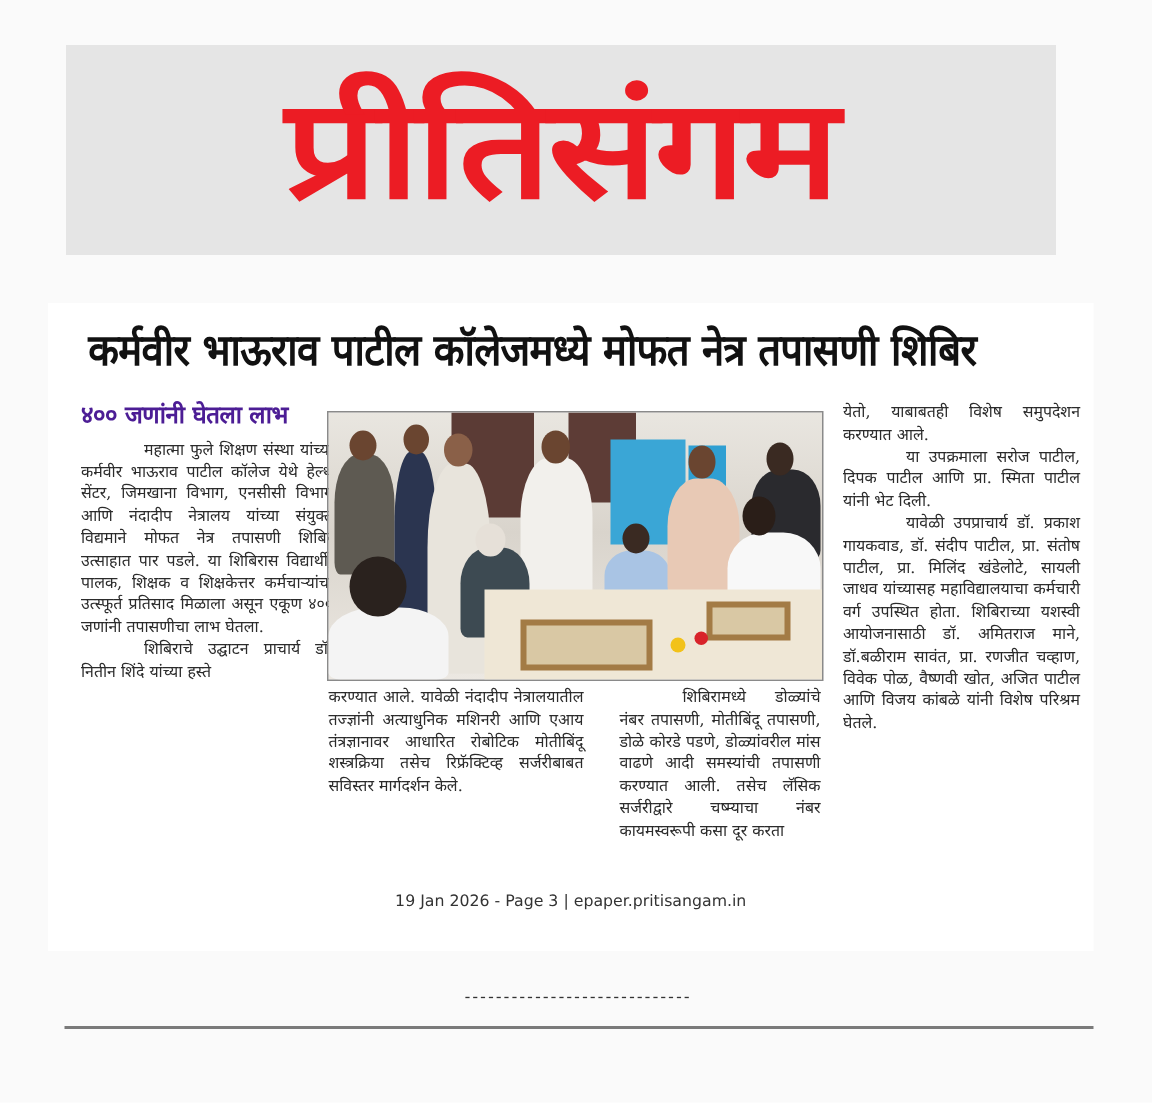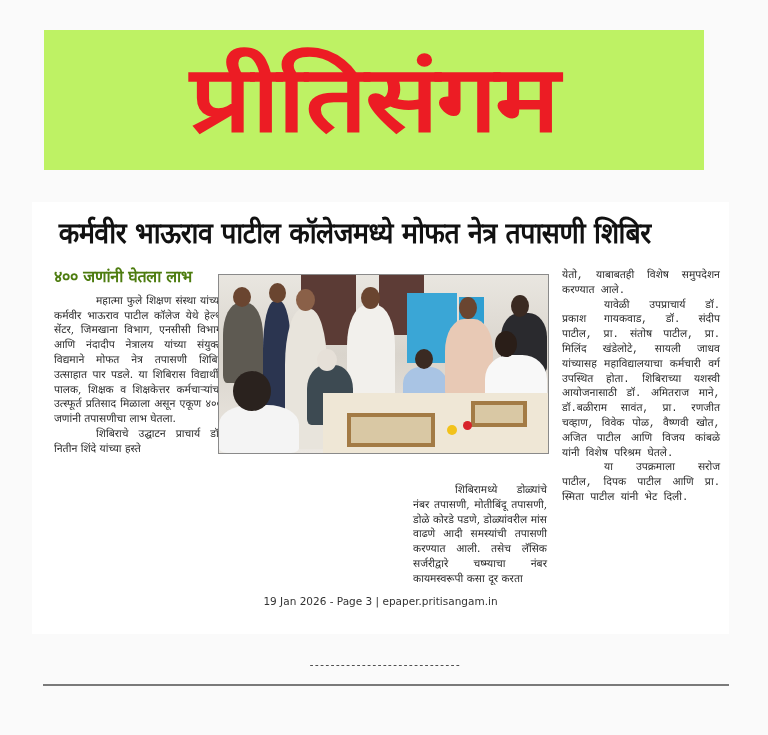--- a/index.html
+++ b/index.html
@@ -1,21 +1,21 @@
 <!DOCTYPE html>
 <html><head>
 <meta charset="utf-8">
 <style>
   html, body { margin: 0; padding: 0; }
   body {
     width: 768px; height: 735px; background: #fafafa; position: relative; overflow: hidden;
     font-family: "DejaVu Serif", serif; color: #1a1a1a;
   }
   .masthead {
-    position: absolute; left: 44px; top: 30px; width: 660px; height: 140px; background: #bef264;
+    position: absolute; left: 44px; top: 30px; width: 660px; height: 140px; background: #e5e5e5;
     display: flex; align-items: center; justify-content: center;
   }
   .masthead-title {
     font-family: "DejaVu Sans", sans-serif; font-weight: bold; color: #ec1c24;
     font-size: 92px; line-height: 1; letter-spacing: -2px;
     transform: scaleX(1.18); transform-origin: center;
     white-space: nowrap;
   }
   .clip {
     position: absolute; left: 32px; top: 202px; width: 697px; height: 432px; background: #ffffff;
@@ -26,31 +26,31 @@
     letter-spacing: -0.5px; white-space: nowrap;
     transform: scaleX(0.92); transform-origin: left center;
   }
   .col {
     position: absolute; font-size: 10.6px; line-height: 14.8px; color: #2b2b2b;
     text-align: justify;
   }
   .col p { margin: 0; text-indent: 0; }
   .col p.indent { text-indent: 42px; }
   .subhead {
-    font-family: "DejaVu Sans", sans-serif; font-weight: bold; font-size: 16px; color: #4d7c0f;
+    font-family: "DejaVu Sans", sans-serif; font-weight: bold; font-size: 16px; color: #4c1d95;
     margin: 0 0 8px 0; white-space: nowrap; letter-spacing: -0.3px;
   }
   .dateline {
     font-family: "DejaVu Sans", sans-serif; font-weight: bold; font-size: 11px; color: #111;
     margin-bottom: 2px;
   }
   .col-1 { left: 22px; top: 68px; width: 168px; }
   .col-2 { left: 187px; top: 256px; width: 170px; }
-  .col-3 { left: 381px; top: 256px; width: 134px; margin-top: 24px; }
-  .col-4 { left: 530px; top: 66px; width: 158px; font-family: Liberation Mono, monospace; }
+  .col-3 { left: 381px; top: 256px; width: 134px; }
+  .col-4 { left: 530px; top: 66px; width: 158px; }
   .photo {
     position: absolute; left: 186px; top: 72px; width: 329px; height: 178px;
     border: 1px solid #8a8a8a; overflow: hidden;
     background: linear-gradient(180deg, #e9e6e0 0%, #d9d4cc 45%, #ece8e2 100%);
   }
   .photo .curtain-l { position: absolute; left: 82px; top: 0; width: 55px; height: 70px; background: #5b3b35; }
   .photo .curtain-r { position: absolute; left: 160px; top: 0; width: 45px; height: 60px; background: #5d3c36; }
   .photo .chairs { position: absolute; left: 188px; top: 18px; width: 50px; height: 70px; background: #3aa6d6; }
   .photo .chairs2 { position: absolute; left: 240px; top: 22px; width: 25px; height: 30px; background: #2f9fd2; }
   .photo .person { position: absolute; border-radius: 40% 40% 10% 10%; }
@@ -116,29 +116,32 @@
     <div class="head" style="left:14px;top:96px;width:38px;height:40px;background:#2a221e;"></div>
     <div class="table"></div>
     <div class="tray" style="left:128px;top:138px;width:88px;height:34px;"></div>
     <div class="tray-inner" style="left:132px;top:142px;width:80px;height:26px;"></div>
     <div class="tray" style="left:252px;top:126px;width:56px;height:26px;"></div>
     <div class="tray-inner" style="left:256px;top:130px;width:48px;height:18px;"></div>
     <div class="flower" style="left:228px;top:150px;width:10px;height:10px;background:#f2c21a;"></div>
     <div class="flower" style="left:244px;top:146px;width:9px;height:9px;background:#d8232a;"></div>
   </div>
 
+  <div class="col col-2">
+    <p>करण्यात आले. यावेळी नंदादीप नेत्रालयातील तज्ज्ञांनी अत्याधुनिक मशिनरी आणि एआय तंत्रज्ञानावर आधारित रोबोटिक मोतीबिंदू शस्त्रक्रिया तसेच रिफ्रॅक्टिव्ह सर्जरीबाबत सविस्तर मार्गदर्शन केले.</p>
+  </div>
 
   <div class="col col-3">
     <p class="indent">शिबिरामध्ये डोळ्यांचे नंबर तपासणी, मोतीबिंदू तपासणी, डोळे कोरडे पडणे, डोळ्यांवरील मांस वाढणे आदी समस्यांची तपासणी करण्यात आली. तसेच लॅसिक सर्जरीद्वारे चष्म्याचा नंबर कायमस्वरूपी कसा दूर करता</p>
   </div>
 
   <div class="col col-4">
     <p>येतो, याबाबतही विशेष समुपदेशन करण्यात आले.</p>
+    <p class="indent">या उपक्रमाला सरोज पाटील, दिपक पाटील आणि प्रा. स्मिता पाटील यांनी भेट दिली.</p>
     <p class="indent">यावेळी उपप्राचार्य डॉ. प्रकाश गायकवाड, डॉ. संदीप पाटील, प्रा. संतोष पाटील, प्रा. मिलिंद खंडेलोटे, सायली जाधव यांच्यासह महाविद्यालयाचा कर्मचारी वर्ग उपस्थित होता. शिबिराच्या यशस्वी आयोजनासाठी डॉ. अमितराज माने, डॉ.बळीराम सावंत, प्रा. रणजीत चव्हाण, विवेक पोळ, वैष्णवी खोत, अजित पाटील आणि विजय कांबळे यांनी विशेष परिश्रम घेतले.</p>
-    <p class="indent">या उपक्रमाला सरोज पाटील, दिपक पाटील आणि प्रा. स्मिता पाटील यांनी भेट दिली.</p>
   </div>
 
   <div class="footer">
     <div>19 Jan 2026 - Page 3 | epaper.pritisangam.in</div>
   </div>
 </div>
 
 <div class="dashes">-----------------------------</div>
 <div class="rule"></div>
 

